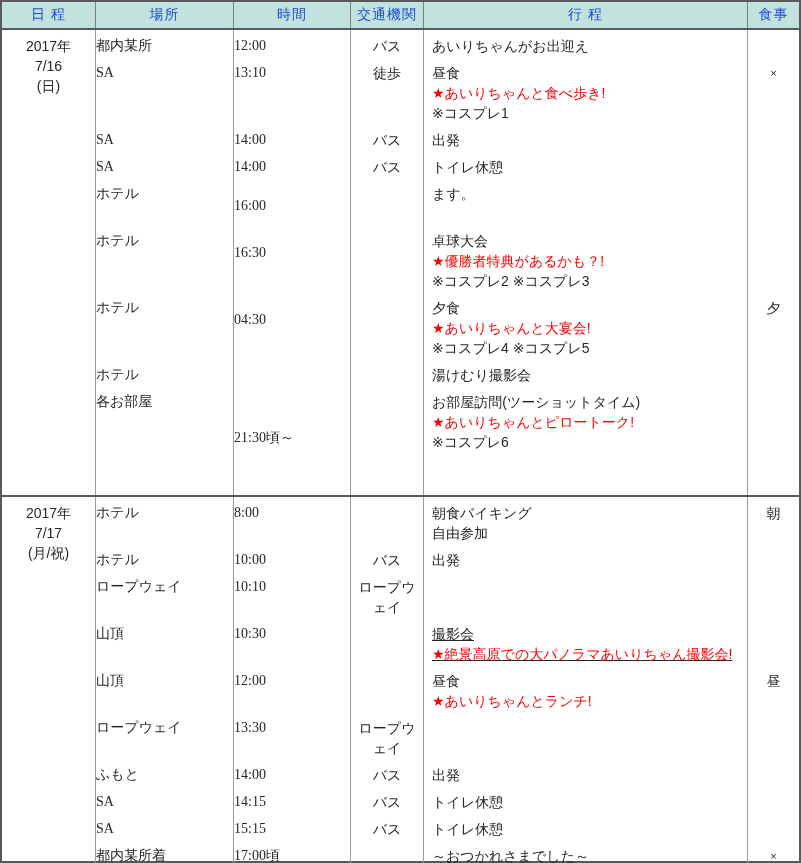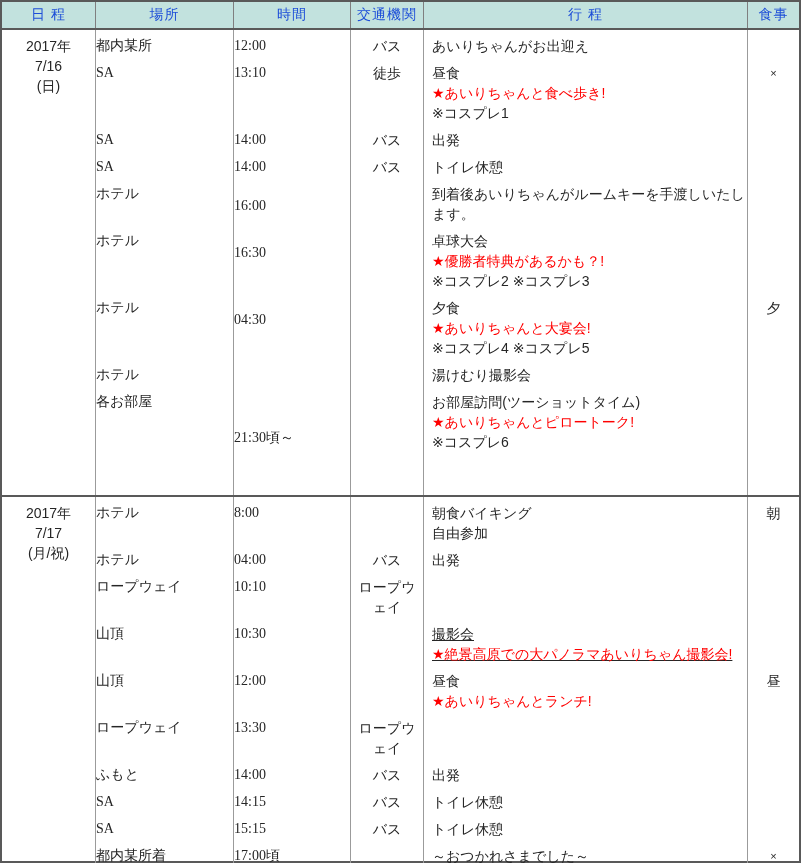--- a/index.html
+++ b/index.html
@@ -142,21 +142,20 @@
             <div class="cell-line red">★あいりちゃんと食べ歩き!</div>
             <div class="cell-line">※コスプレ1</div>
           </div>
           <div class="evt" style="height: 27px;">
             <div class="cell-line">出発</div>
           </div>
           <div class="evt" style="height: 27px;">
             <div class="cell-line">トイレ休憩</div>
           </div>
           <div class="evt" style="height: 47px;">
-            <div class="cell-line">到着後あいりちゃんがルームキーを手渡しいたし</div>
             <div class="cell-line">ます。</div>
           </div>
           <div class="evt" style="height: 67px;">
             <div class="cell-line">卓球大会</div>
             <div class="cell-line red">★優勝者特典があるかも？!</div>
             <div class="cell-line">※コスプレ2 ※コスプレ3</div>
           </div>
           <div class="evt" style="height: 67px;">
             <div class="cell-line">夕食</div>
             <div class="cell-line red">★あいりちゃんと大宴会!</div>
@@ -223,21 +222,21 @@
           </div>
           <div class="evt" style="height: 47px;">
             <div class="cell-line">都内某所着</div>
           </div>
         </div>
         <div class="col timecol">
           <div class="evt" style="height: 47px;">
             <div class="cell-line">8:00</div>
           </div>
           <div class="evt" style="height: 27px;">
-            <div class="cell-line">04:00</div>
+            <div class="cell-line">10:00</div>
           </div>
           <div class="evt" style="height: 47px;">
             <div class="cell-line">10:10</div>
           </div>
           <div class="evt" style="height: 47px;">
             <div class="cell-line">10:30</div>
           </div>
           <div class="evt" style="height: 47px;">
             <div class="cell-line">12:00</div>
           </div>

